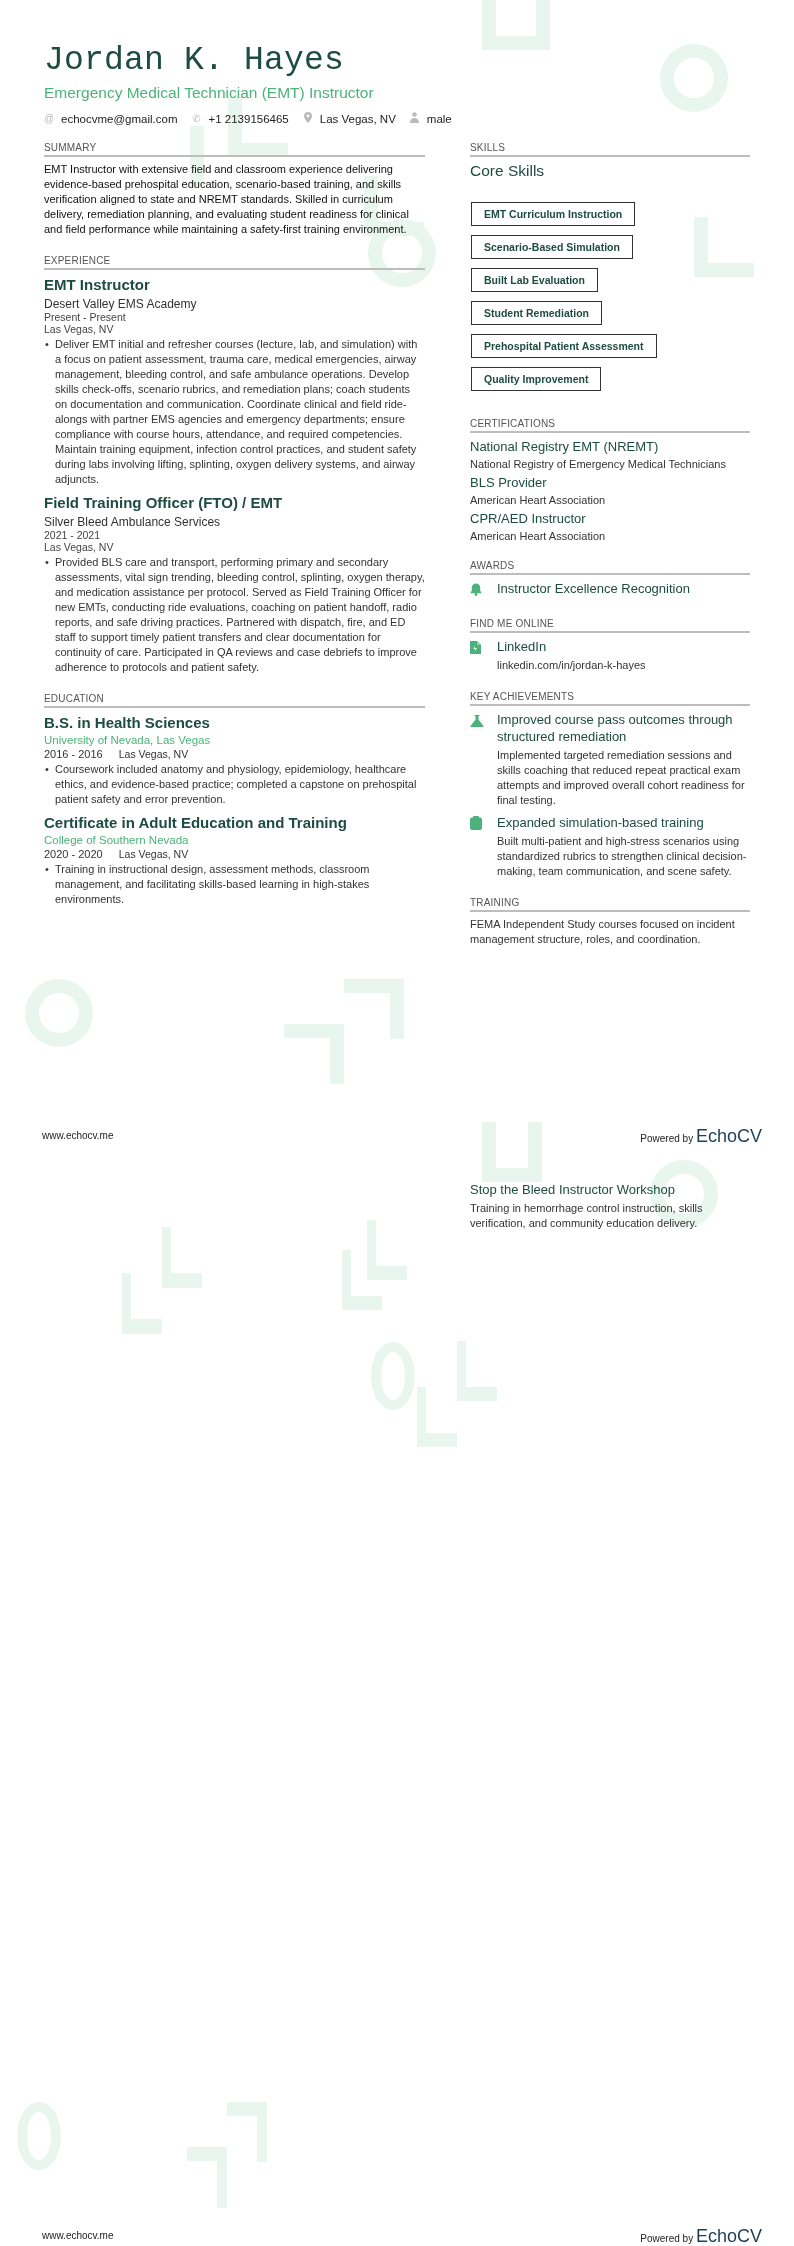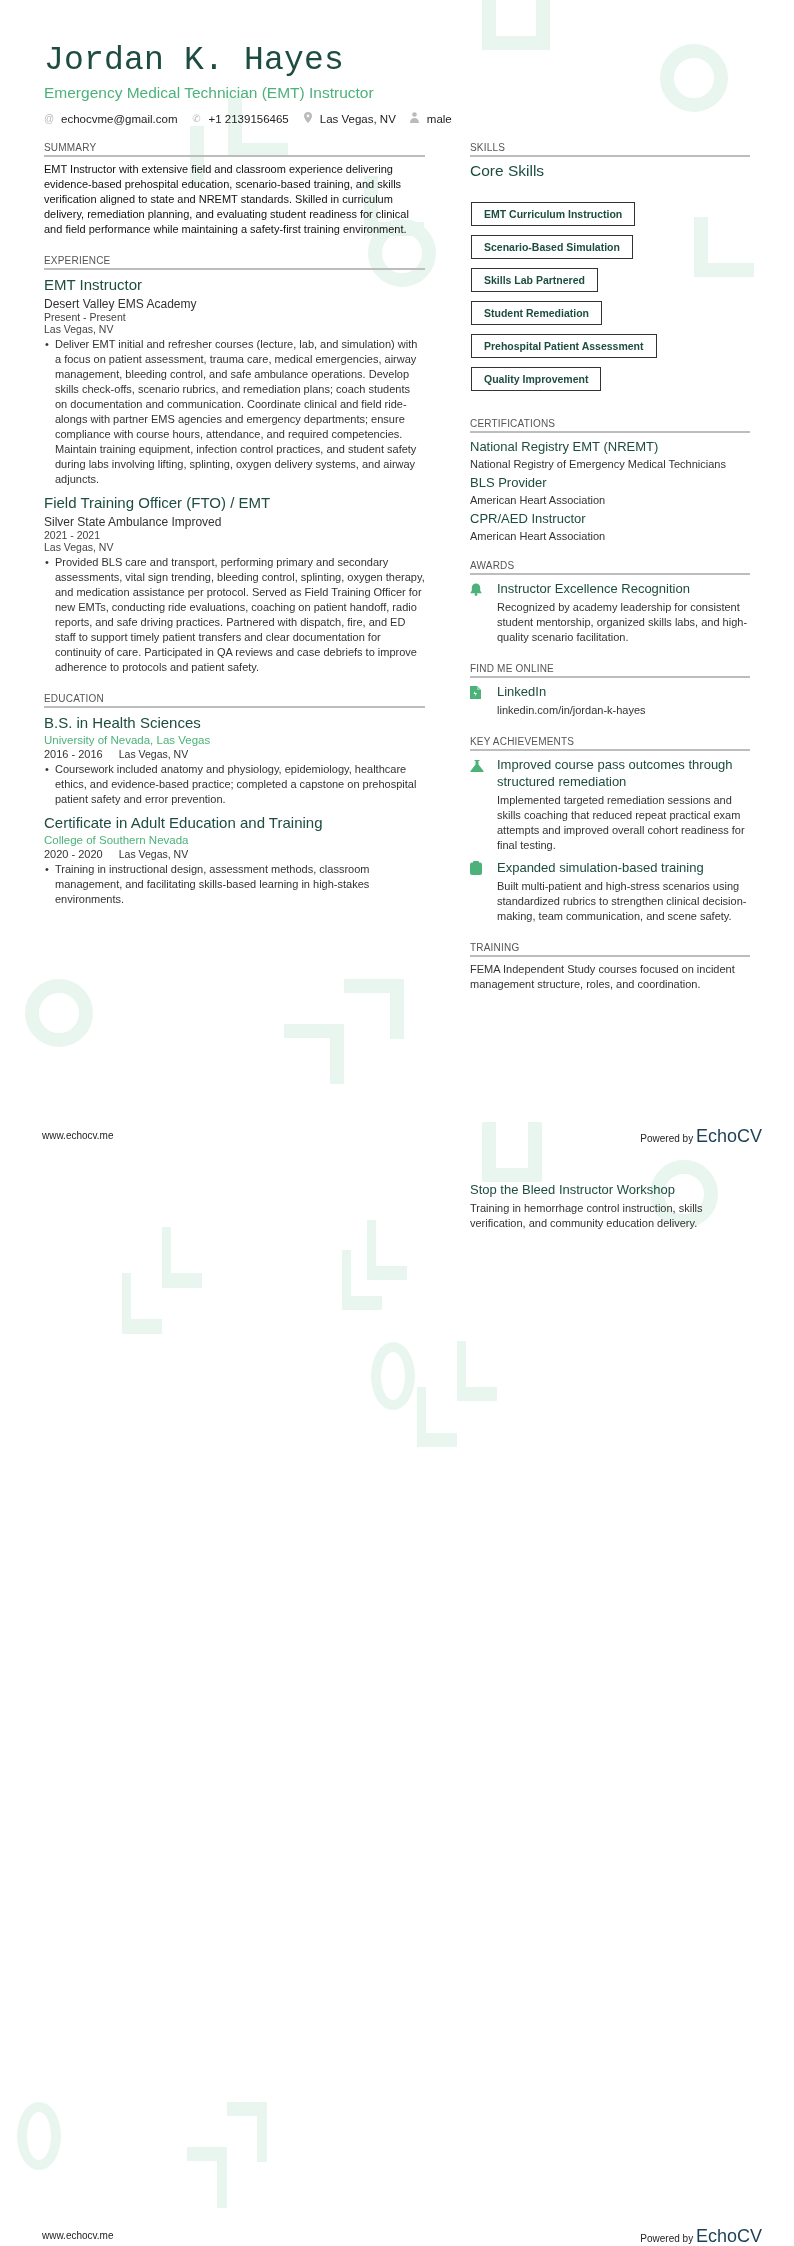--- a/index.html
+++ b/index.html
@@ -15,21 +15,21 @@
   .contact { display: flex; align-items: center; margin-right: 14px; }
   .contact .ic { color: #bbb; font-size: 10px; margin-right: 7px; width: 10px; text-align: center; }
 
   .left { position: absolute; left: 44px; top: 142px; width: 381px; }
   .right { position: absolute; left: 470px; top: 142px; width: 280px; }
 
   .sec-title { font-size: 10px; color: #555; letter-spacing: 0.2px; text-transform: uppercase; padding-bottom: 2px; border-bottom: 2px solid #bdbdbd; margin-bottom: 5px; }
   .section { margin-bottom: 18px; }
 
   .body-text { font-size: 11px; line-height: 15px; color: #111; }
-  .job-title { font-size: 15px; color: #1d4c40; line-height: 20px; margin-top: 2px; }
+  .job-title { font-size: 15px; color: #1d4c40; line-height: 20px; margin-top: 2px; font-weight: bold; }
   .job-meta { display: flex; align-items: baseline; font-size: 12px; color: #333; margin: 2px 0 2px; flex-direction: column; }
   .job-meta .company { font-size: 12px; margin-right: 16px; color: #333; }
   .job-meta .dates { font-size: 10.5px; margin-right: 3px; color: #444; }
   .job-meta .loc { font-size: 10.5px; color: #444; }
   ul.bullets { list-style: none; }
   ul.bullets li { position: relative; padding-left: 11px; font-size: 11px; line-height: 15px; color: #333; }
   ul.bullets li::before { content: "•"; position: absolute; left: 1px; top: 0; }
 
   .edu-school { font-size: 11.5px; color: #4cb27a; margin-top: 1px; }
   .edu-meta { display: flex; align-items: baseline; font-size: 11px; color: #333; margin: 2px 0 2px; }
@@ -154,21 +154,21 @@
         <span class="loc">Las Vegas, NV</span>
       </div>
       <ul class="bullets">
         <li>Deliver EMT initial and refresher courses (lecture, lab, and simulation) with a focus on patient assessment, trauma care, medical emergencies, airway management, bleeding control, and safe ambulance operations. Develop skills check-offs, scenario rubrics, and remediation plans; coach students on documentation and communication. Coordinate clinical and field ride-alongs with partner EMS agencies and emergency departments; ensure compliance with course hours, attendance, and required competencies. Maintain training equipment, infection control practices, and student safety during labs involving lifting, splinting, oxygen delivery systems, and airway adjuncts.</li>
       </ul>
     </div>
 
     <div style="margin-top:6px;">
       <div class="job-title">Field Training Officer (FTO) / EMT</div>
       <div class="job-meta">
-        <span class="company">Silver State Ambulance Improved</span>
+        <span class="company">Silver Bleed Ambulance Services</span>
         <span class="dates">2021 - 2021</span>
         <span class="loc">Las Vegas, NV</span>
       </div>
       <ul class="bullets">
         <li>Provided BLS care and transport, performing primary and secondary assessments, vital sign trending, bleeding control, splinting, oxygen therapy, and medication assistance per protocol. Served as Field Training Officer for new EMTs, conducting ride evaluations, coaching on patient handoff, radio reports, and safe driving practices. Partnered with dispatch, fire, and ED staff to support timely patient transfers and clear documentation for continuity of care. Participated in QA reviews and case debriefs to improve adherence to protocols and patient safety.</li>
       </ul>
     </div>
   </div>
 
   <div class="section">
@@ -200,21 +200,21 @@
   </div>
 </div>
 
 <div class="right">
   <div class="section">
     <div class="sec-title">SKILLS</div>
     <div class="skills-group">Core Skills</div>
     <div class="skills-list">
       <span class="skill-tag">EMT Curriculum Instruction</span>
       <span class="skill-tag">Scenario-Based Simulation</span>
-      <span class="skill-tag">Skills Lab Partnered</span>
+      <span class="skill-tag">Built Lab Evaluation</span>
       <span class="skill-tag">Student Remediation</span>
       <span class="skill-tag">Prehospital Patient Assessment</span>
       <span class="skill-tag">Quality Improvement</span>
     </div>
   </div>
 
   <div class="section">
     <div class="sec-title">CERTIFICATIONS</div>
     <div class="cert-name">National Registry EMT (NREMT)</div>
     <div class="cert-org">National Registry of Emergency Medical Technicians</div>
@@ -228,21 +228,20 @@
     <div class="sec-title">AWARDS</div>
     <div class="icon-item">
       <div class="ic">
         <svg width="12" height="13" viewBox="0 0 12 13">
             <path d="M6 0.5c-2.4 0-4.2 1.8-4.2 4.2v3L0.5 9.5v0.8h11v-0.8L10.2 7.7v-3C10.2 2.3 8.4 0.5 6 0.5z" fill="#4cb27a"></path>
             <circle cx="6" cy="11.5" r="1.4" fill="#4cb27a"></circle>
           </svg>
       </div>
       <div>
         <div class="item-title">Instructor Excellence Recognition</div>
-        <div class="item-desc">Recognized by academy leadership for consistent student mentorship, organized skills labs, and high-quality scenario facilitation.</div>
       </div>
     </div>
   </div>
 
   <div class="section">
     <div class="sec-title">FIND ME ONLINE</div>
     <div class="icon-item">
       <div class="ic">
         <svg width="11" height="13" viewBox="0 0 11 13">
             <path d="M0 0h7l4 4v9H0z" fill="#4cb27a"></path>

